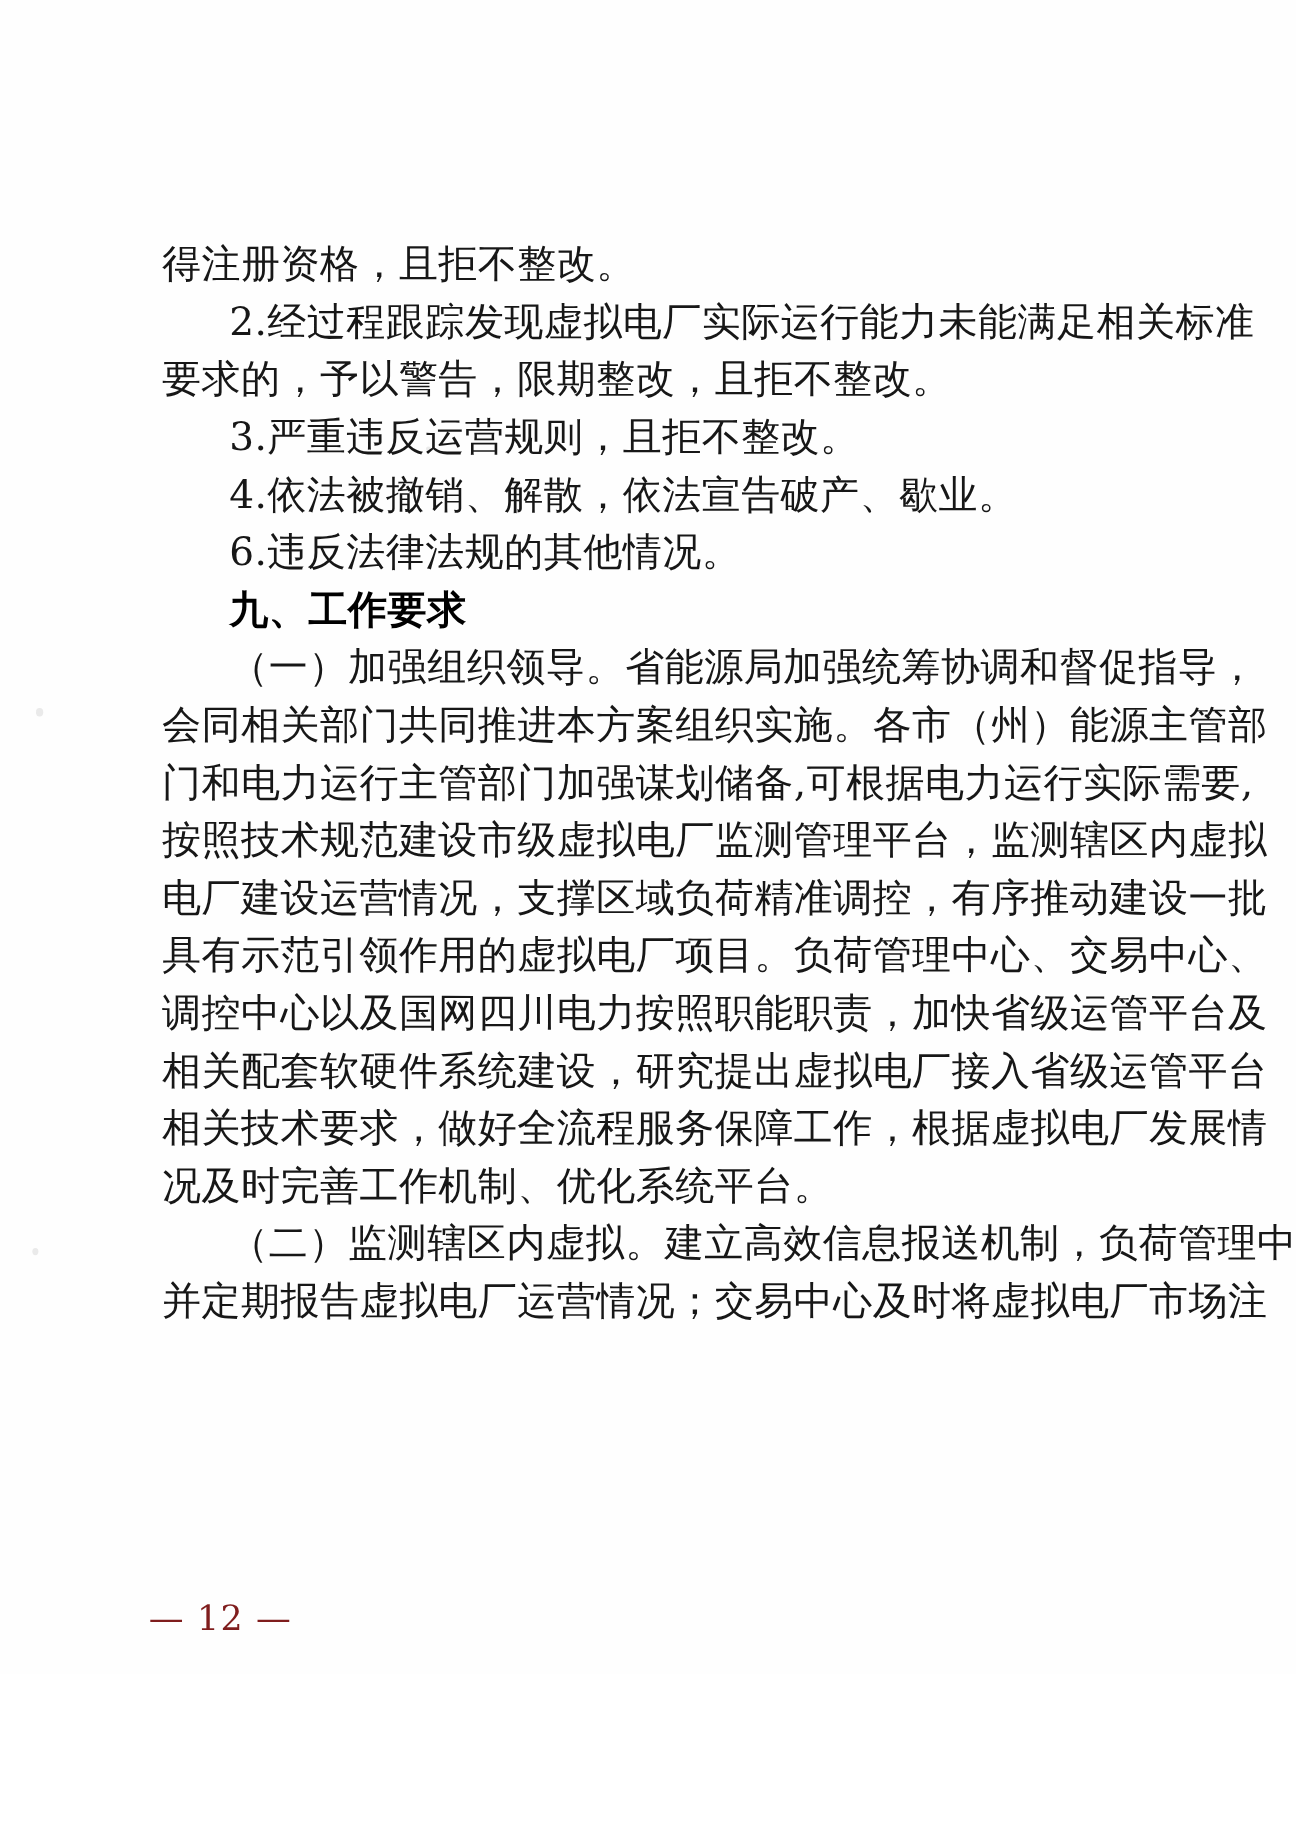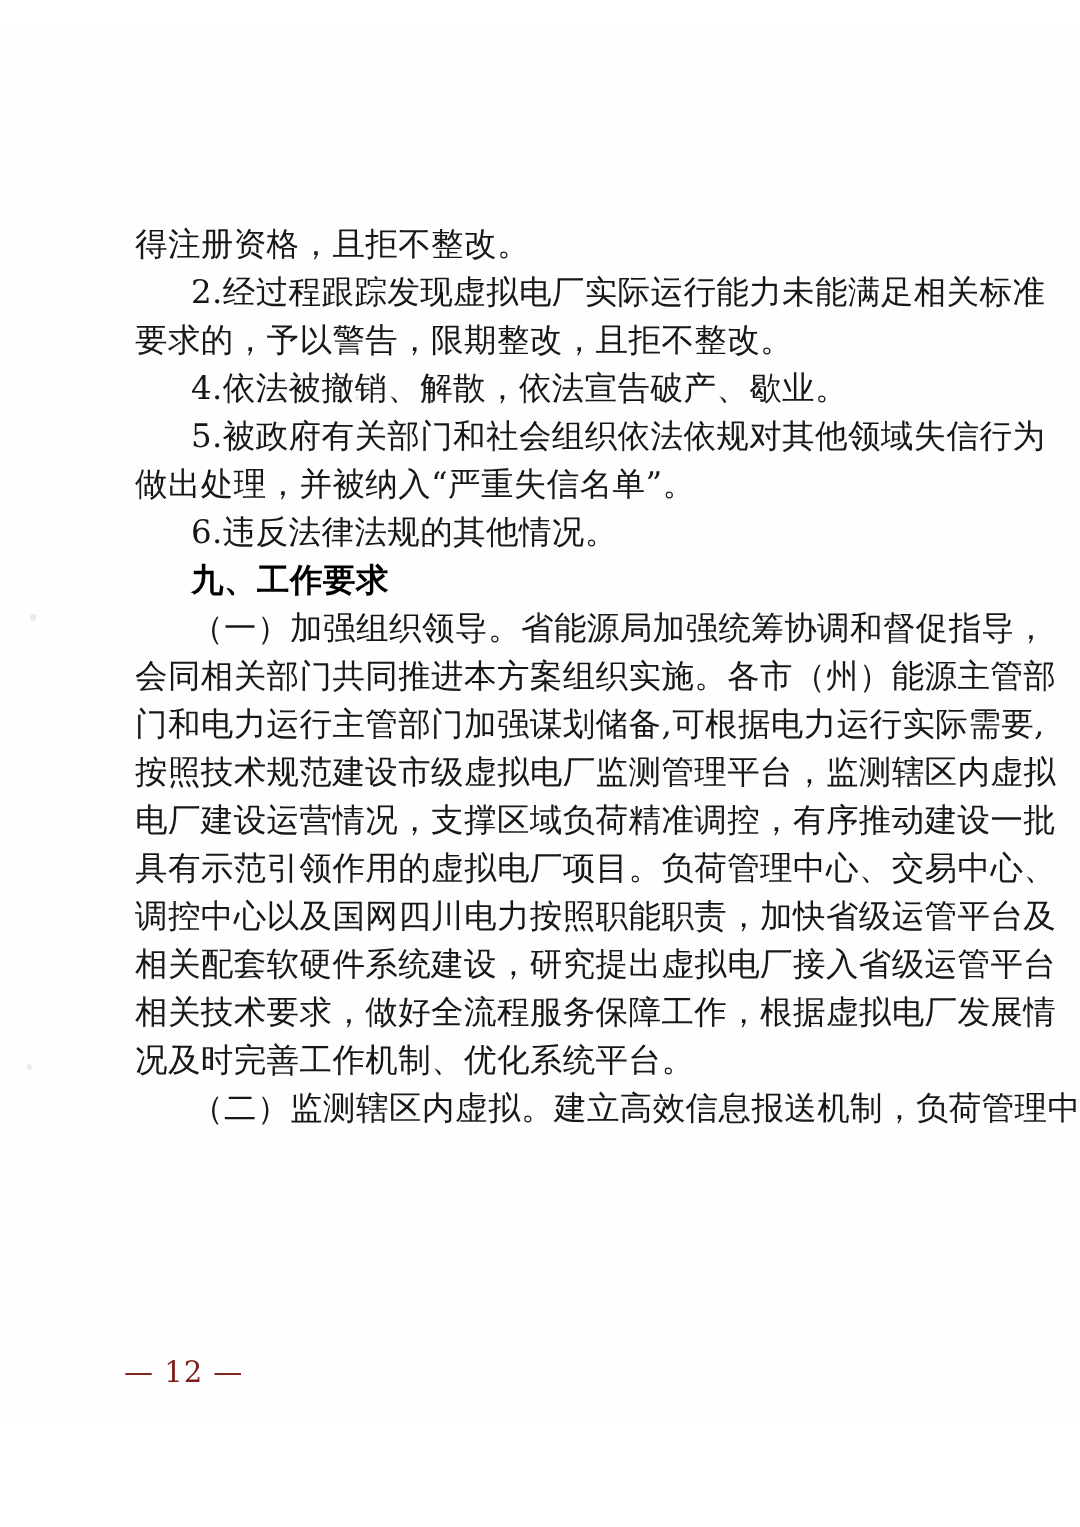--- a/index.html
+++ b/index.html
@@ -8,21 +8,20 @@
     background: #ffffff;
   }
   .page {
     position: relative;
     width: 1080px;
     height: 1395px;
     background: #fefefe;
     overflow: hidden;
     font-family: "DejaVu Serif", "Liberation Serif", serif;
     color: #1a1a1a;
-    margin-top: 24px;
   }
   .content {
     position: absolute;
     left: 135px;
     top: 196px;
     width: 815px;
   }
   .line {
     font-size: 32.5px;
     line-height: 48px;
@@ -75,29 +74,28 @@
 
   <div class="content">
 
     <div class="line">得注册资格，且拒不整改。</div>
 
     <div>
       <div class="line indent">2.经过程跟踪发现虚拟电厂实际运行能力未能满足相关标准</div>
       <div class="line">要求的，予以警告，限期整改，且拒不整改。</div>
     </div>
 
+    <div>
+      <div class="line indent">3.严重违反运营规则，且拒不整改。</div>
+    </div>
 
     <div>
       <div class="line indent">4.依法被撤销、解散，依法宣告破产、歇业。</div>
     </div>
 
-    <div>
-      <div class="line indent">5.被政府有关部门和社会组织依法依规对其他领域失信行为</div>
-      <div class="line">做出处理，并被纳入“严重失信名单”。</div>
-    </div>
 
     <div>
       <div class="line indent">6.违反法律法规的其他情况。</div>
     </div>
 
     <div class="heading">九、工作要求</div>
 
     <div>
       <div class="line indent"><span class="bold-run">（一）加强组织领导。</span><span>省能源局加强统筹协调和督促指导，</span></div>
       <div class="line">会同相关部门共同推进本方案组织实施。各市（州）能源主管部</div>
@@ -106,19 +104,20 @@
       <div class="line">电厂建设运营情况，支撑区域负荷精准调控，有序推动建设一批</div>
       <div class="line">具有示范引领作用的虚拟电厂项目。负荷管理中心、交易中心、</div>
       <div class="line">调控中心以及国网四川电力按照职能职责，加快省级运管平台及</div>
       <div class="line">相关配套软硬件系统建设，研究提出虚拟电厂接入省级运管平台</div>
       <div class="line">相关技术要求，做好全流程服务保障工作，根据虚拟电厂发展情</div>
       <div class="line">况及时完善工作机制、优化系统平台。</div>
     </div>
 
     <div>
       <div class="line indent"><span class="bold-run">（二）监测辖区内虚拟。</span><span>建立高效信息报送机制，负荷管理中</span></div>
+      <div class="line">并定期报告虚拟电厂运营情况；交易中心及时将虚拟电厂市场注</div>
     </div>
 
   </div>
 
   <div class="page-number">— 12 —</div>
 
 </div>
 
 </body></html>

